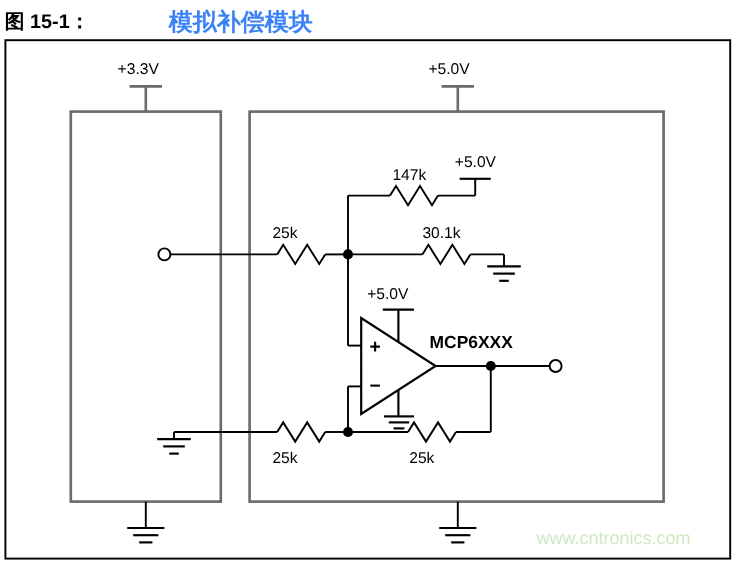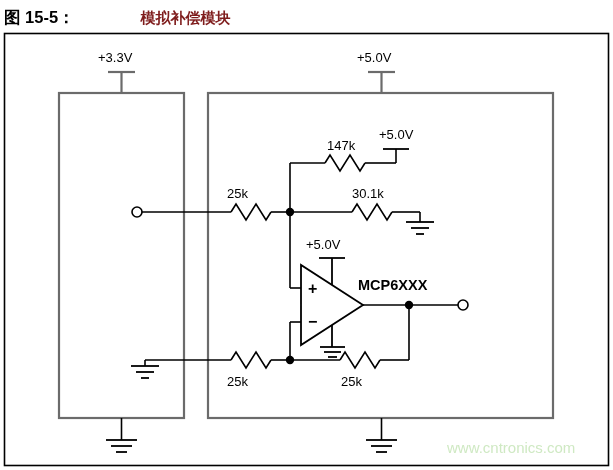--- a/index.html
+++ b/index.html
@@ -30,23 +30,23 @@
   }
   .caption-label {
     font-size: 16.5px;
     font-weight: bold;
     color: #000000;
     margin-left: 4px;
     white-space: nowrap;
     letter-spacing: 0px;
   }
   .caption-title {
-    font-size: 15px;
-    font-weight: bold;
-    color: #7f1d1d;
+    font-size: 20px;
+    font-weight: bold;
+    color: #3b82f6;
     margin-left: 66px;
     white-space: nowrap;
     text-align: center;
   }
   svg.circuit {
     position: absolute;
     left: 0;
     top: 0;
   }
   text.lbl {
@@ -71,21 +71,21 @@
     font-size: 15px;
     fill: #cfe9c3;
   }
 </style>
 </head>
 <body>
 
 <div id="figure-root">
 
   <div class="caption-bar">
-    <span class="caption-label">图 15-5：</span>
+    <span class="caption-label">图 15-1：</span>
     <span class="caption-title">模拟补偿模块</span>
   </div>
 
   <svg class="circuit" width="613" height="470" viewBox="0 0 613 470">
 
     <rect x="4.5" y="33.5" width="604" height="432" fill="#ffffff" stroke="#000000" stroke-width="1.6"></rect>
 
     <rect x="59" y="93" width="125" height="325" fill="none" stroke="#6b6b6b" stroke-width="2.2"></rect>
 
     <line x1="121.5" y1="72" x2="121.5" y2="93" stroke="#6b6b6b" stroke-width="2.2"></line>

